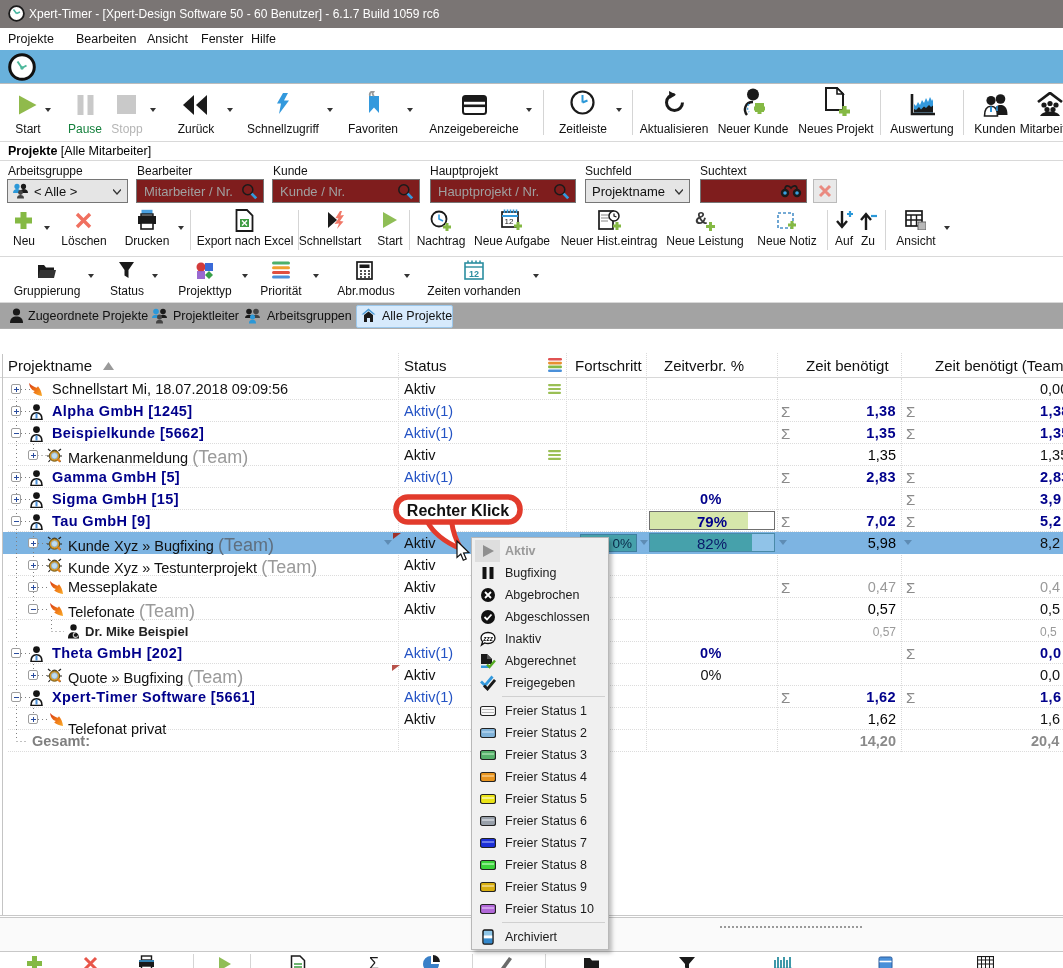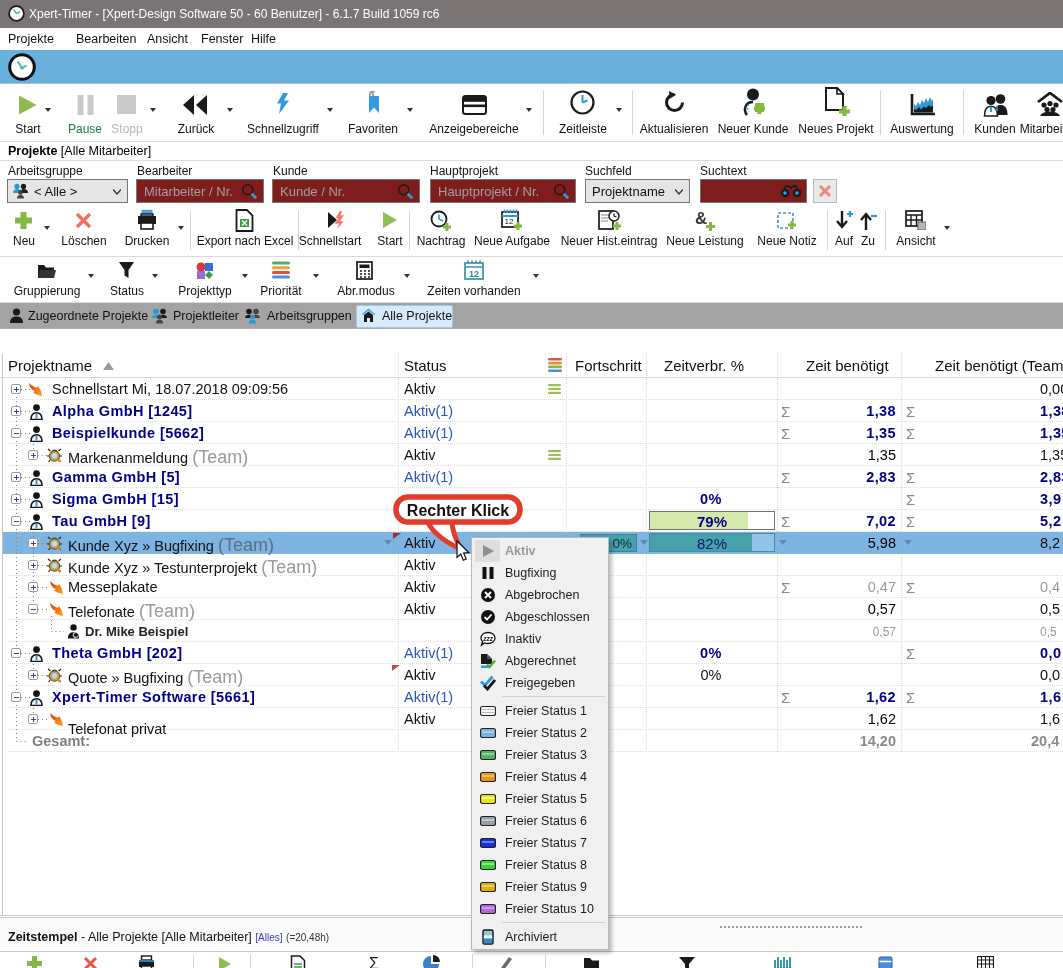--- a/index.html
+++ b/index.html
@@ -770,21 +770,20 @@
 
  <div class="cell bold" style="left:32px;top:355px;color:#7f7f7f">Gesamt:</div>
  <div class="num bold" style="left:796px;top:355px;width:100px;color:#8a8a8a">14,20</div>
  <div class="cell bold" style="left:1031px;top:355px;color:#8a8a8a">20,4</div>
 </div>
 <div class="abs" style="left:2px;top:354px;width:1px;height:562px;background:#c4c4c4"></div>
 <div class="abs" style="left:0px;top:915px;width:1063px;height:1px;background:#c8c8c8"></div>
 
 <div class="abs statusbar"></div>
 <div class="abs" style="left:720px;top:926px;width:142px;height:1px;border-top:2px dotted #9a9a9a"></div>
-<div class="abs" style="left:8px;top:930px;font-size:12.5px;color:#111"><b>Zeitstempel</b> - Alle Projekte [Alle Mitarbeiter] <span style="font-size:10px;color:#3a3ac8">[Alles]</span> <span style="font-size:10px;color:#333">(=20,48h)</span></div>
 
 <div class="abs bottombar" id="bottombar">
  <svg class="abs" style="left:26px;top:2px" width="17" height="17" viewBox="0 0 17 17">
         <path d="M8.5 1 L8.5 16 M1 8.5 L16 8.5" stroke="#85b944" stroke-width="5"></path>
       </svg>
  <svg class="abs" style="left:83px;top:3px" width="15" height="15" viewBox="0 0 15 15">
         <path d="M2 2 L13 13 M13 2 L2 13" stroke="#e8564a" stroke-width="3"></path>
       </svg>
  <svg class="abs" style="left:138px;top:2px" width="17" height="17" viewBox="0 0 17 17">
         <rect x="3.5" y="1" width="10" height="4" fill="none" stroke="#1a1a1a" stroke-width="1.4"></rect>

